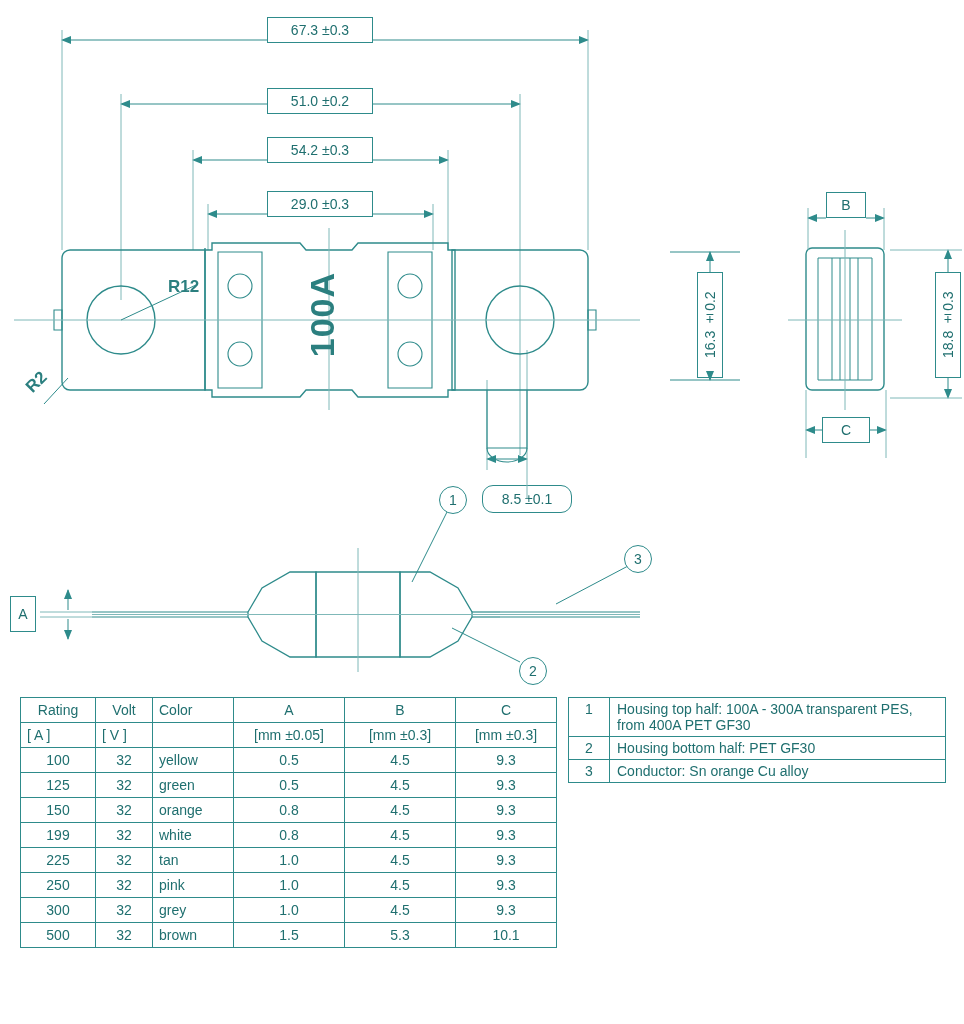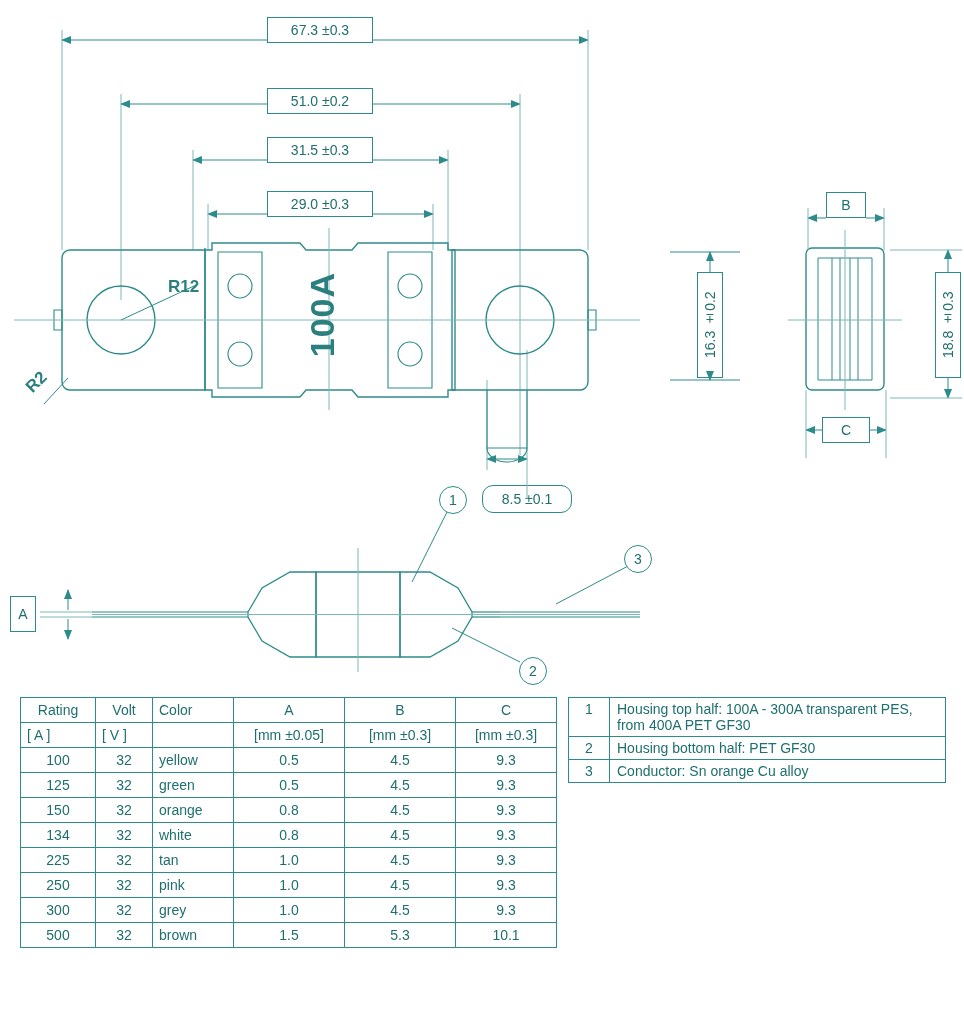--- a/index.html
+++ b/index.html
@@ -23,21 +23,21 @@
   .legend-table td.num{width:26px;text-align:center;}
   .big-a{position:absolute;font-size:34px;font-weight:bold;color:#2b7f7f;
          writing-mode:vertical-rl;transform:rotate(180deg);letter-spacing:1px;}
   .rlabel{position:absolute;font-size:17px;font-weight:bold;color:#2b7f7f;}
 </style>
 </head>
 <body>
 
 <div class="dimbox" style="left:267px;top:17px;width:106px;height:26px;">67.3 ±0.3</div>
 <div class="dimbox" style="left:267px;top:80px;width:106px;height:26px;margin-top:8px;">51.0 ±0.2</div>
-<div class="dimbox" style="left:267px;top:137px;width:106px;height:26px;">31.5 ±0.3</div>
+<div class="dimbox" style="left:267px;top:137px;width:106px;height:26px;">54.2 ±0.3</div>
 <div class="dimbox" style="left:267px;top:191px;width:106px;height:26px;">29.0 ±0.3</div>
 <div class="dimbox vert" style="left:697px;top:272px;width:26px;height:106px;">16.3 ±0.2</div>
 <div class="dimbox" style="left:482px;top:485px;width:90px;height:28px;border-radius:11px;">8.5 ±0.1</div>
 
 <svg style="left:0;top:0;width:964px;height:700px;">
   <defs>
     <marker id="ar" markerWidth="10" markerHeight="8" refX="9" refY="4" orient="auto">
       <path d="M0,0 L10,4 L0,8 z" fill="#2e8b8b"></path>
     </marker>
     <marker id="arS" markerWidth="10" markerHeight="8" refX="1" refY="4" orient="auto">
@@ -214,21 +214,21 @@
       </tr>
     <tr>
         <td class="c">150</td>
         <td class="c">32</td>
         <td class="l">orange</td>
         <td class="c">0.8</td>
         <td class="c">4.5</td>
         <td class="c">9.3</td>
       </tr>
     <tr>
-        <td class="c">134</td>
+        <td class="c">199</td>
         <td class="c">32</td>
         <td class="l">white</td>
         <td class="c">0.8</td>
         <td class="c">4.5</td>
         <td class="c">9.3</td>
       </tr>
     <tr>
         <td class="c">225</td>
         <td class="c">32</td>
         <td class="l">tan</td>

